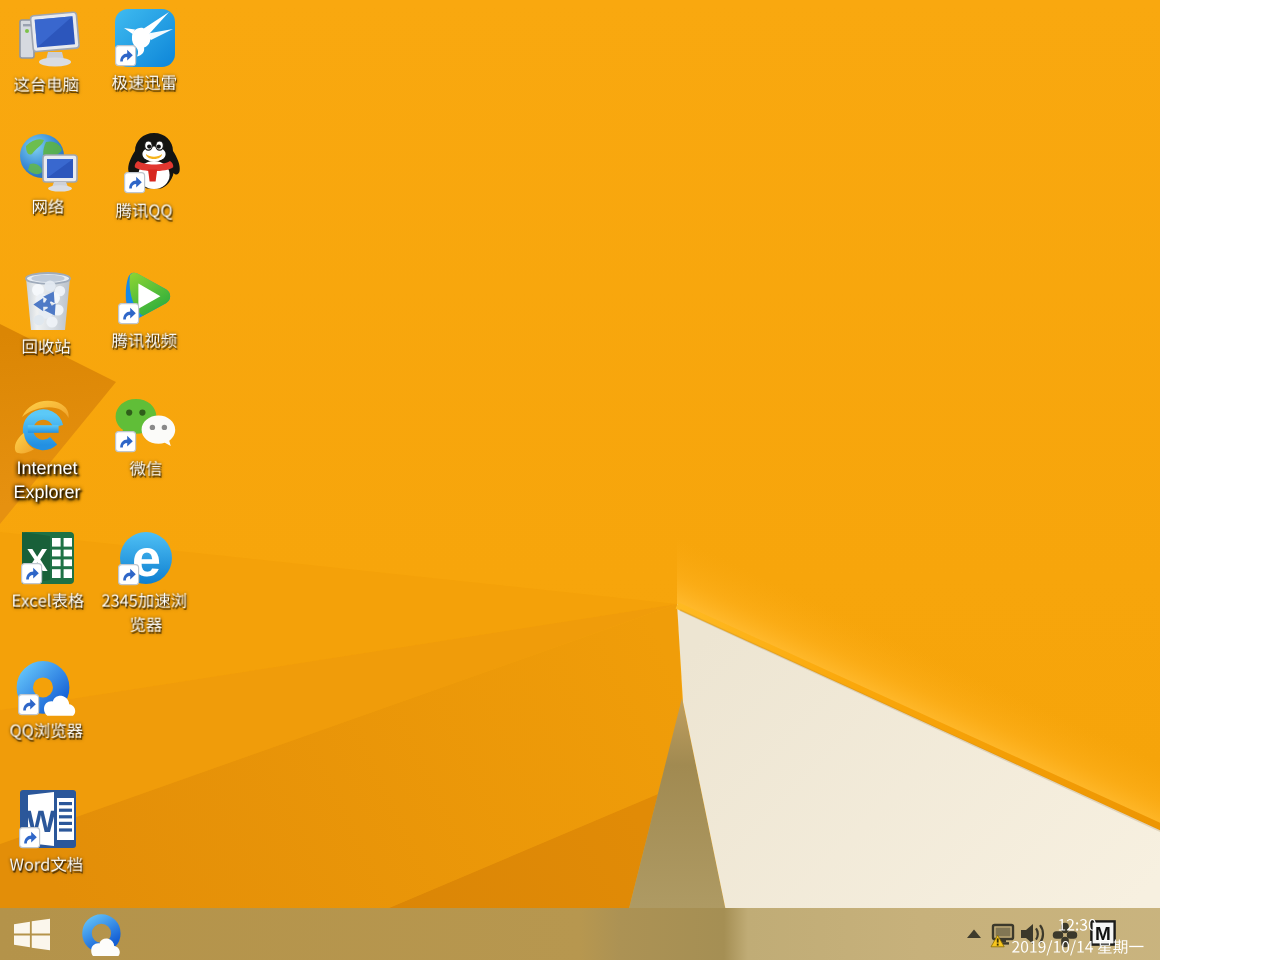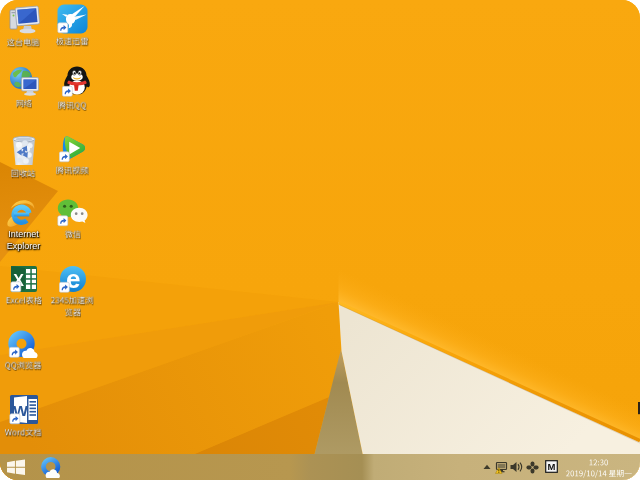--- a/index.html
+++ b/index.html
@@ -1,16 +1,16 @@
 <!DOCTYPE html>
 <html><head>
 <meta charset="utf-8">
 <style>
 html,body{margin:0;padding:0;}
-#desk{position:relative;width:640px;height:480px;overflow:hidden;background:#F8A60C;font-family:"Liberation Sans",sans-serif;border-radius:18px;}
+#desk{position:relative;width:580px;height:480px;overflow:hidden;background:#F8A60C;font-family:"Liberation Sans",sans-serif;}
 #wall{position:absolute;left:0;top:0;}
 .ico{position:absolute;width:49px;display:flex;flex-direction:column;align-items:center;}
 .ico svg{display:block;}
 .lbl{margin-top:1px;font-size:9px;line-height:11.5px;color:#fff;text-align:center;white-space:pre-line;
  text-shadow:0 1px 2px rgba(0,0,0,0.95),0 0 2px rgba(0,0,0,0.8),1px 1px 1px rgba(0,0,0,0.9);}
 .lbl svg{display:inline-block;vertical-align:top;margin:0 auto;filter:drop-shadow(0 0.6px 0.7px rgba(0,0,0,0.55));}
 .lbl g[fill^="rgba"]{filter:blur(0.65px);}
 .lbl br{line-height:0;}
 #GLYPHDEFS{position:absolute;width:0;height:0;overflow:hidden;}
 #taskbar{position:absolute;left:0;top:454px;width:640px;height:26px;

